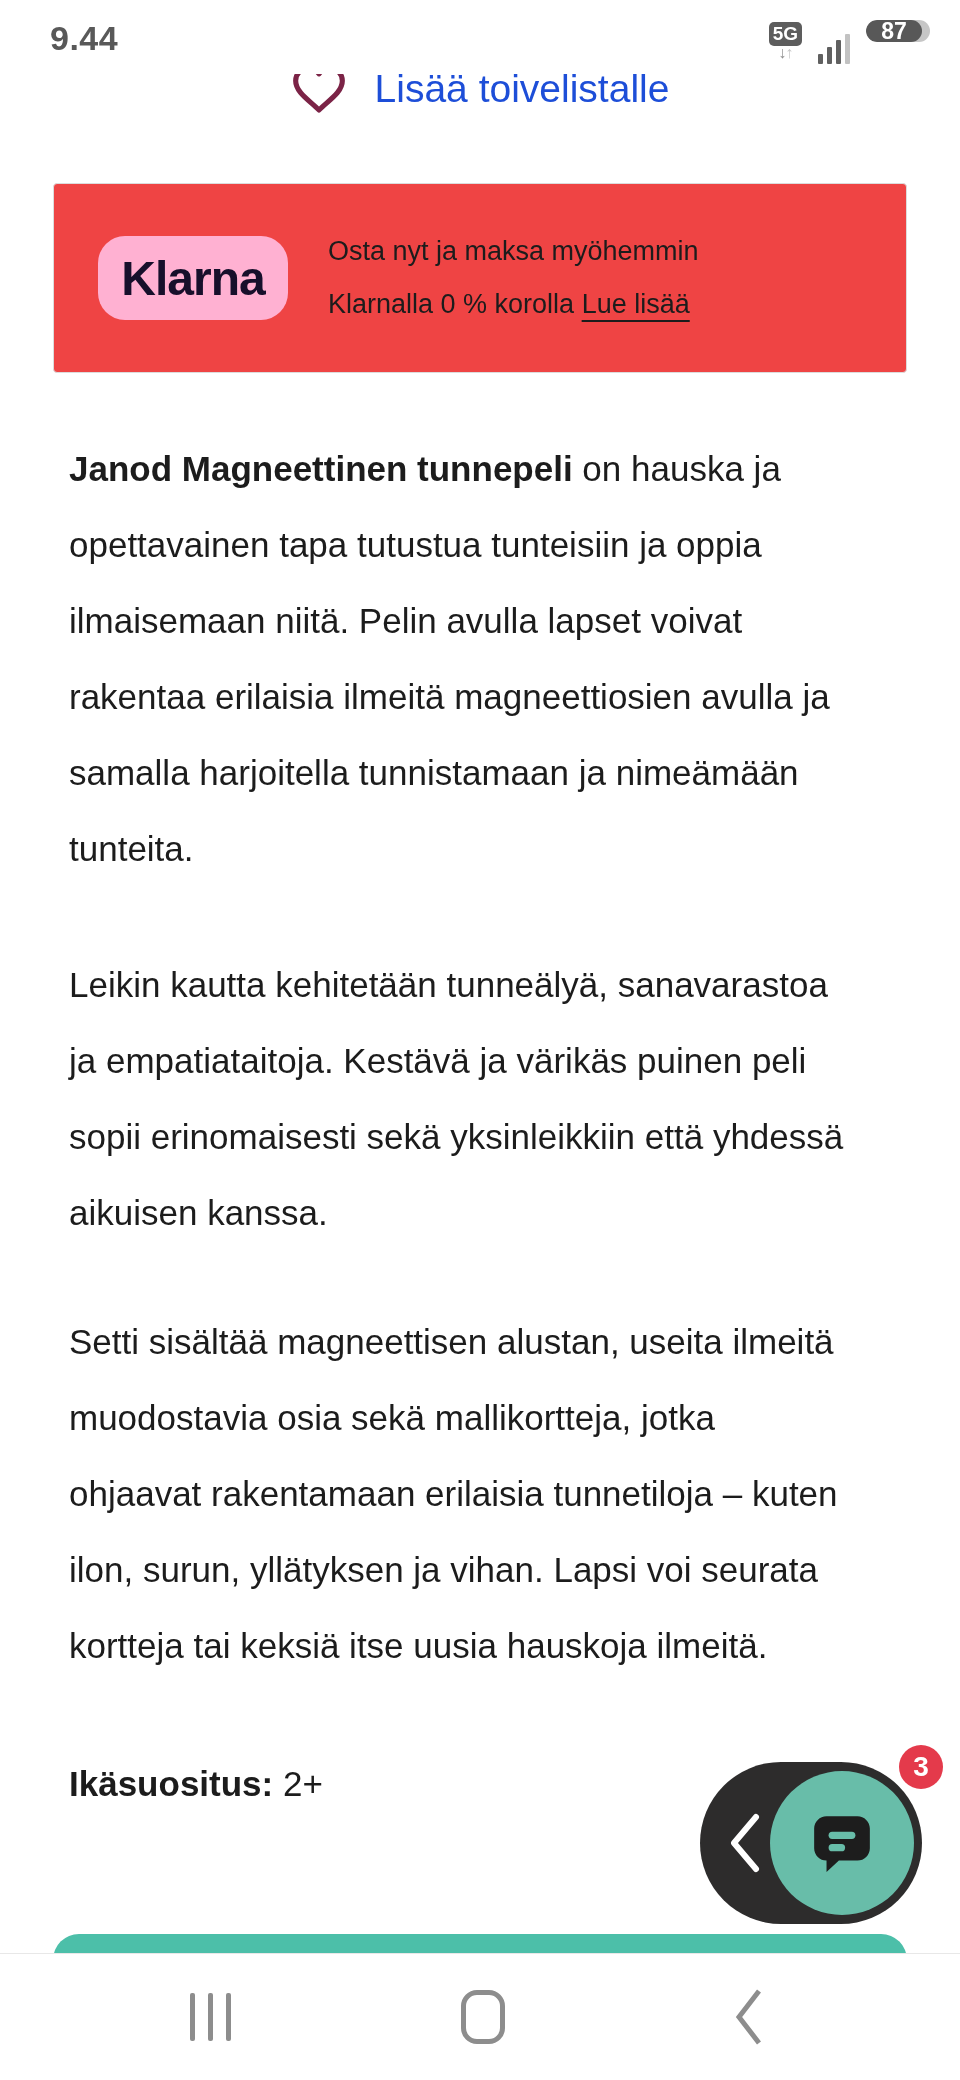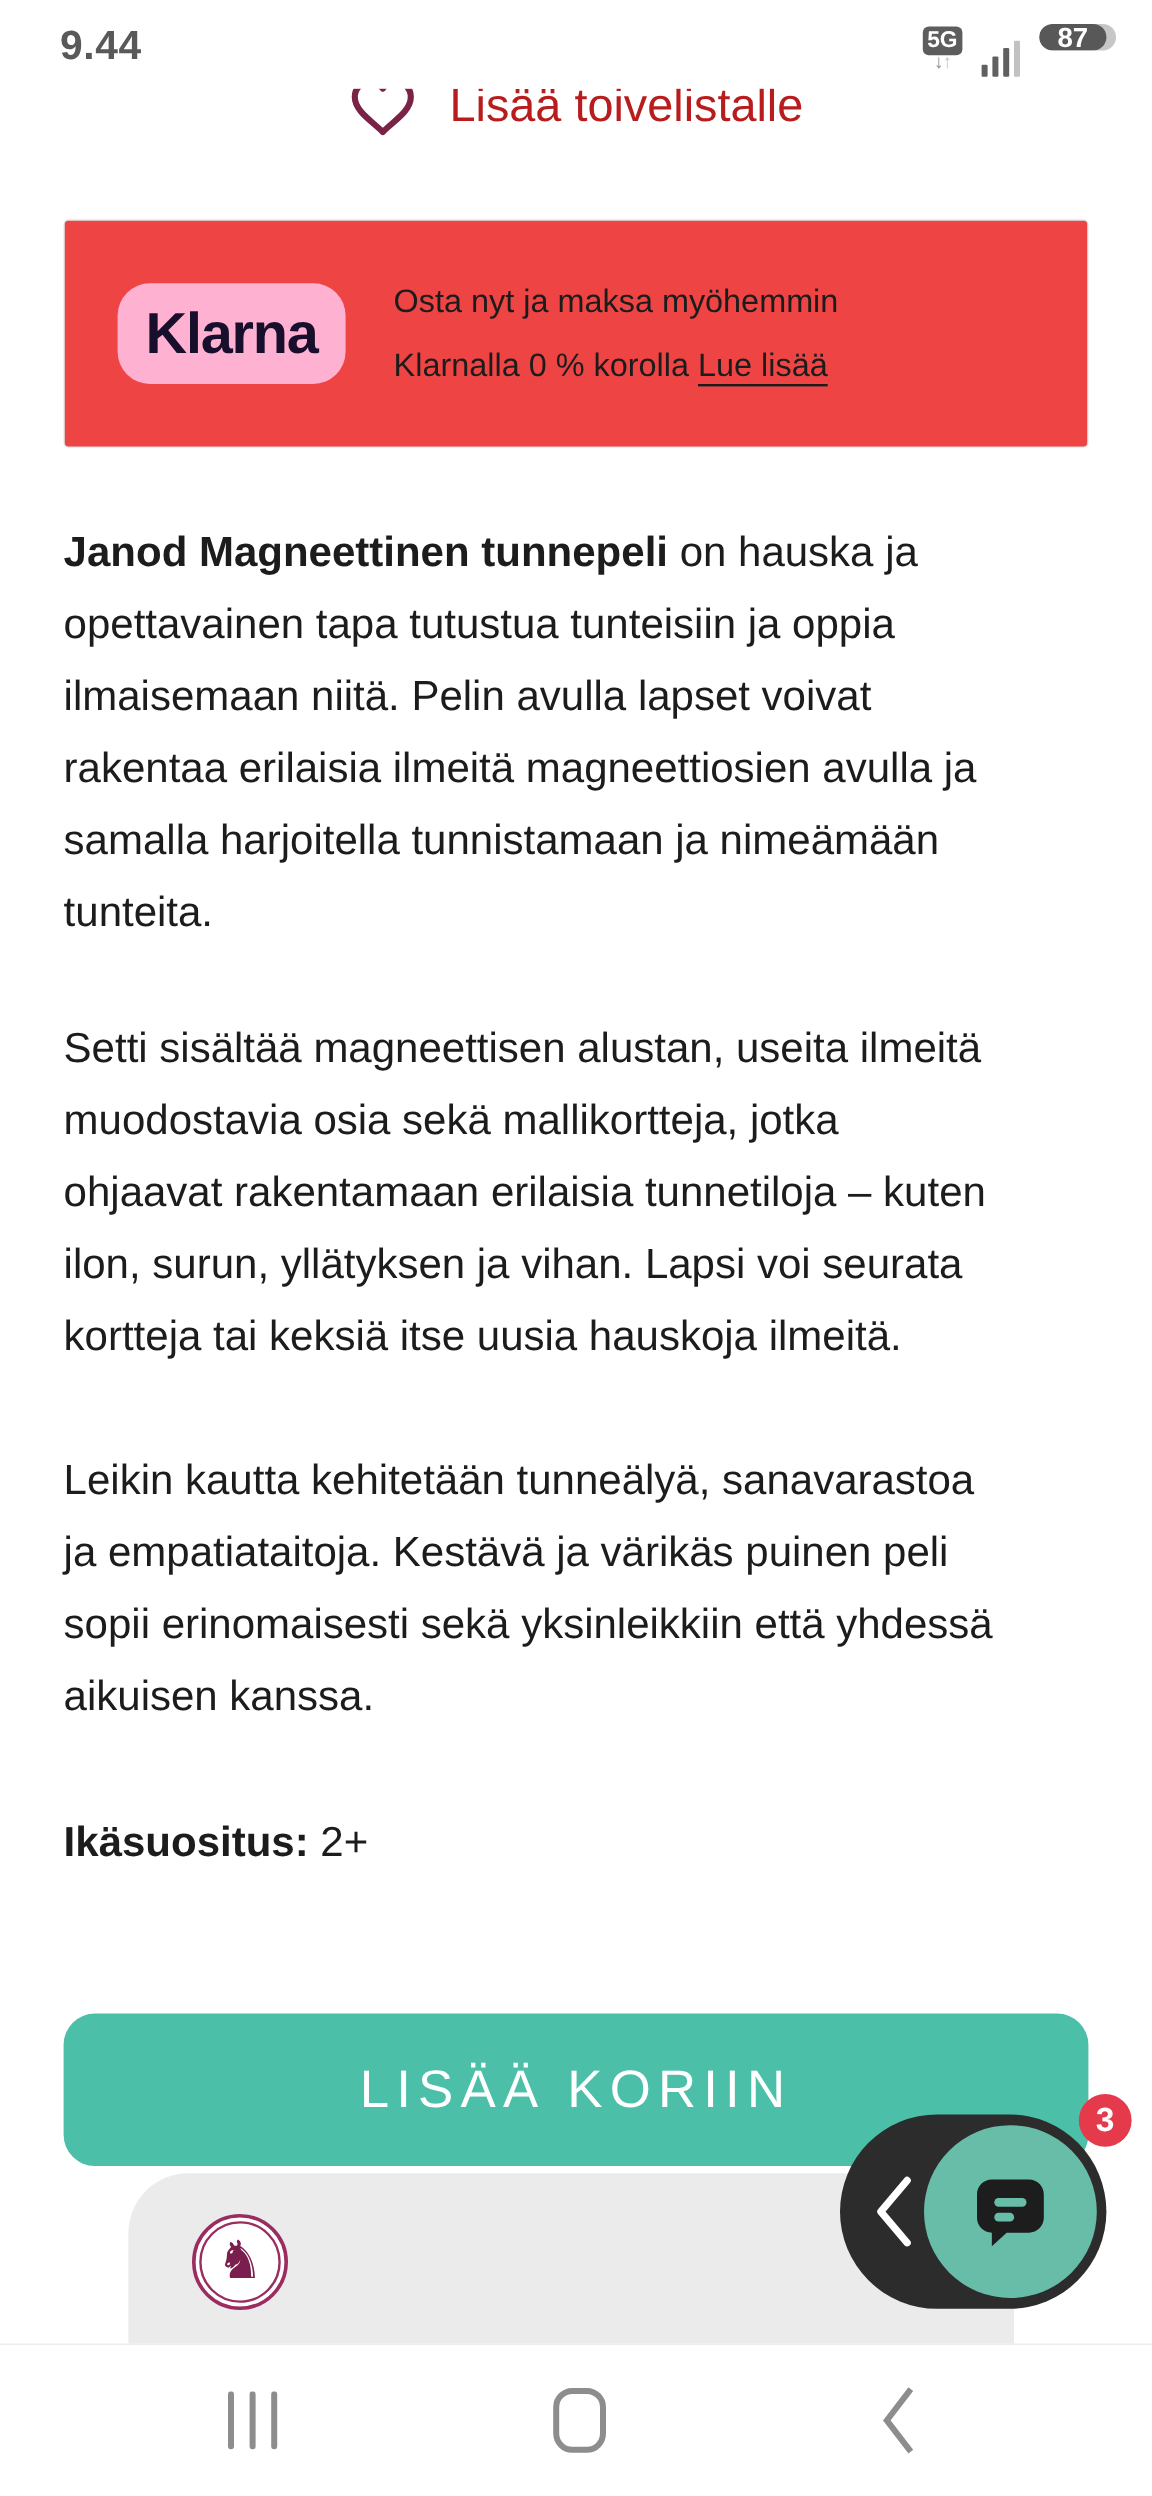--- a/index.html
+++ b/index.html
@@ -23,33 +23,33 @@
   .signal i{display:block;width:5px;background:#606060;border-radius:1px;}
   .signal i.dim{background:#c2c2c2;}
   .battery{position:relative;width:64px;height:22px;border-radius:19px;background:#c6c6c6;overflow:hidden;margin-top:0px;}
   .battery-fill{position:absolute;left:0;top:0;bottom:0;width:56px;background:#585858;border-radius:19px;
     display:flex;align-items:center;justify-content:center;color:#fff;font-size:23px;font-weight:700;}
   
   .wishlist-row{
     position:absolute;top:54px;left:0;right:0;height:70px;z-index:10;
     display:flex;align-items:center;justify-content:center;gap:28px;
   }
-  .wishlist-label{font-size:39px;color:#b91c1c;}
+  .wishlist-label{font-size:39px;color:#1d4ed8;}
   
   .content{position:relative;padding:0 53px;}
   .klarna-box{
     margin-top:183px;border:1px solid #dcdcdc;border-radius:4px;height:190px;
     display:flex;align-items:center;padding:0 44px;box-sizing:border-box;gap:40px;background:#ef4444;
   }
   .klarna-logo{width:190px;height:84px;background:#FFB1D2;border-radius:27px;flex:none;
     display:flex;align-items:center;justify-content:center;}
   .klarna-logo span{font-size:48px;font-weight:700;color:#170F2B;letter-spacing:-1px;}
   .klarna-text{font-size:27px;line-height:53px;color:#1c1c1c;white-space:pre;}
   .klarna-link{text-decoration:underline;text-underline-offset:7px;text-decoration-thickness:2px;color:#1c1c1c;cursor:pointer;}
-  .para{white-space:pre;font-size:35px;line-height:60px;color:#1c1c1c;margin:0;}
+  .para{white-space:pre;font-size:35px;line-height:76px;color:#1c1c1c;margin:16px;}
   .p1{margin-top:58px;} .p2{margin-top:53px;} .p3{margin-top:60px;} .age{margin-top:62px;}
   .bold{font-weight:700;}
   
   .add-btn{
     margin-top:112px;width:100%;height:127px;background:#4CBFA9;border:none;border-radius:26px;
     color:#fff;font-size:44px;font-weight:500;letter-spacing:6px;
     display:flex;align-items:center;justify-content:center;font-family:Liberation Sans, sans-serif;cursor:pointer;
   }
   
   .brand-card{margin-top:6px;margin-left:54px;width:738px;height:260px;background:#ECEBEB;border-radius:50px 50px 0 0;position:relative;}
@@ -119,30 +119,30 @@
 <span>Klarnalla 0 % korolla </span><span class="klarna-link">Lue lisää</span></div>
     </div>
 
     <p class="para p1"><span class="bold">Janod Magneettinen tunnepeli</span><span> on hauska ja
 opettavainen tapa tutustua tunteisiin ja oppia
 ilmaisemaan niitä. Pelin avulla lapset voivat
 rakentaa erilaisia ilmeitä magneettiosien avulla ja
 samalla harjoitella tunnistamaan ja nimeämään
 tunteita.</span></p>
 
+    <p class="para p3">Leikin kautta kehitetään tunneälyä, sanavarastoa
+ja empatiataitoja. Kestävä ja värikäs puinen peli
+sopii erinomaisesti sekä yksinleikkiin että yhdessä
+aikuisen kanssa.</p>
+
     <p class="para p2">Setti sisältää magneettisen alustan, useita ilmeitä
 muodostavia osia sekä mallikortteja, jotka
 ohjaavat rakentamaan erilaisia tunnetiloja – kuten
 ilon, surun, yllätyksen ja vihan. Lapsi voi seurata
 kortteja tai keksiä itse uusia hauskoja ilmeitä.</p>
-
-    <p class="para p3">Leikin kautta kehitetään tunneälyä, sanavarastoa
-ja empatiataitoja. Kestävä ja värikäs puinen peli
-sopii erinomaisesti sekä yksinleikkiin että yhdessä
-aikuisen kanssa.</p>
 
     <p class="para age"><span class="bold">Ikäsuositus:</span><span> 2+</span></p>
 
     <button class="add-btn">LISÄÄ KORIIN</button>
 
     <div class="brand-card">
       <div class="brand-logo">
         <span class="brand-knight">♞</span>
       </div>
     </div>

